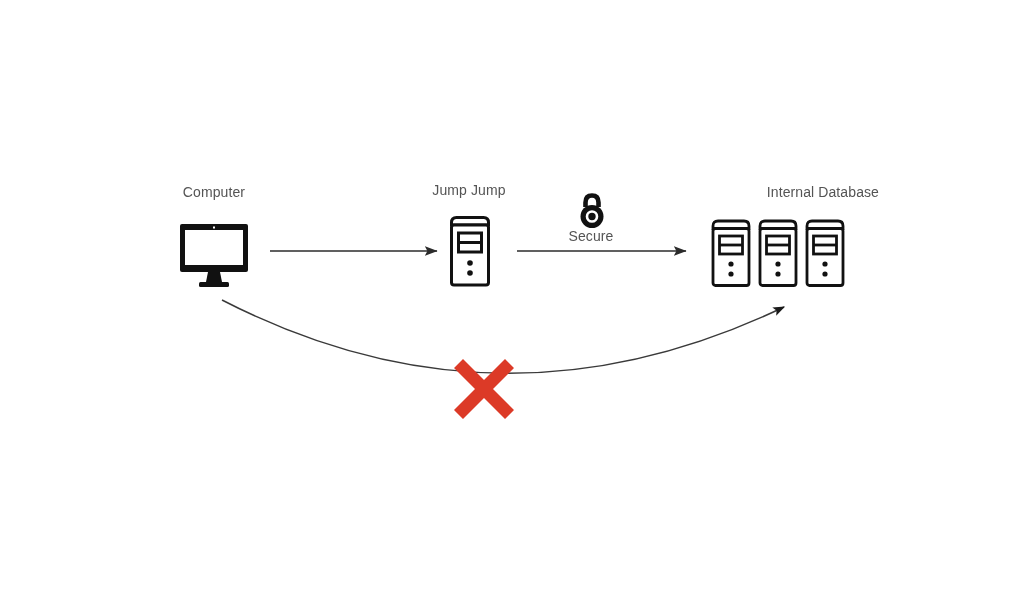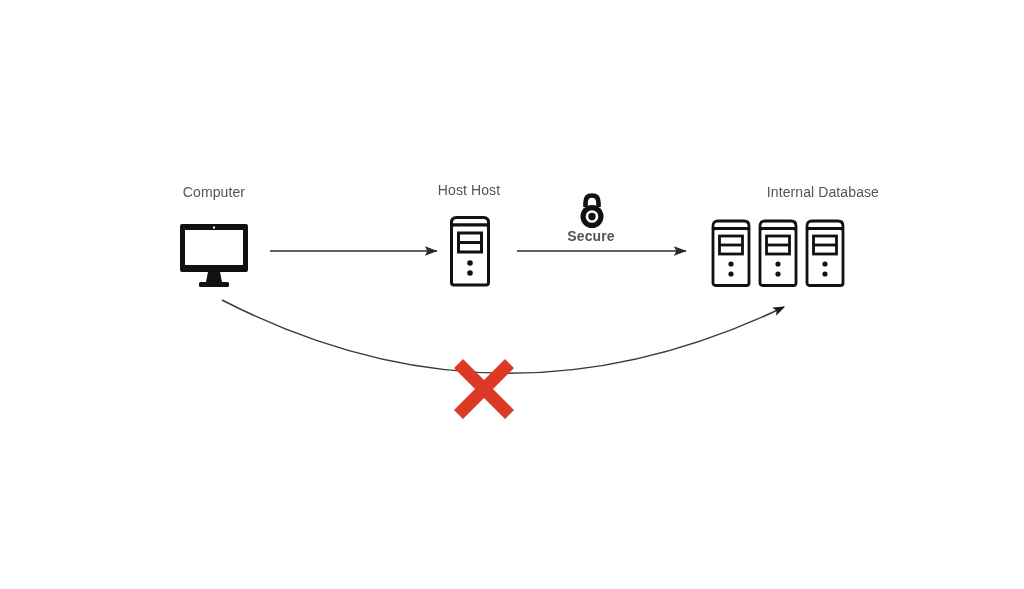--- a/index.html
+++ b/index.html
@@ -131,19 +131,19 @@
         <line x1="9.5" y1="27" x2="32.5" y2="27" stroke="#111111" stroke-width="2.8"></line>
         <circle cx="21" cy="46" r="2.6" fill="#111111"></circle>
         <circle cx="21" cy="56" r="2.6" fill="#111111"></circle>
       </g>
 
     </g>
   </svg>
 
   <div class="node-label" style="left:0; top:184px; width:428px; text-align:center;">Computer</div>
 
-  <div class="node-label" style="left:389px; top:182px; width:160px; text-align:center;">Host Host</div>
+  <div class="node-label" style="left:389px; top:182px; width:160px; text-align:center;">Jump Jump</div>
 
   <div class="node-label" style="left:679px; top:184px; width:200px; text-align:right;">Internal Database</div>
 
-  <div class="node-label" style="left:521px; top:228px; width:140px; text-align:center;font-weight:bold;">Secure</div>
+  <div class="node-label" style="left:521px; top:228px; width:140px; text-align:center;">Secure</div>
 
 </div>
 
 </body></html>

